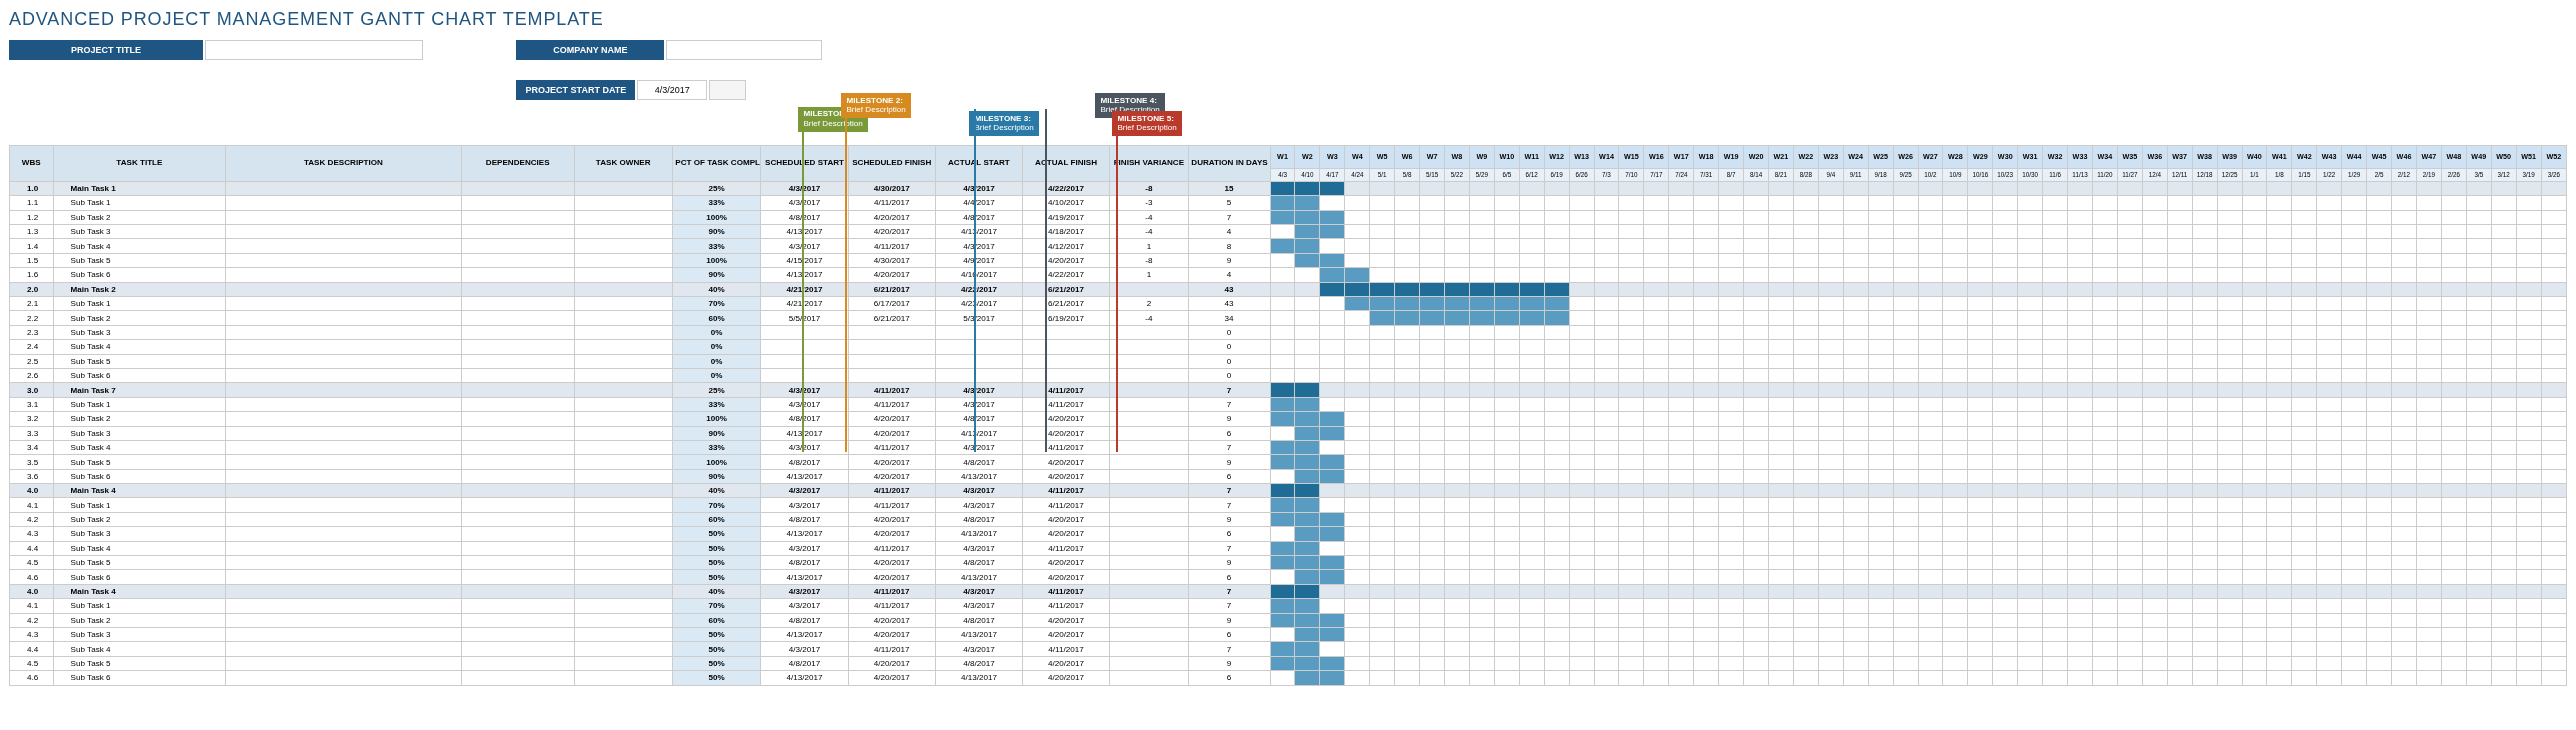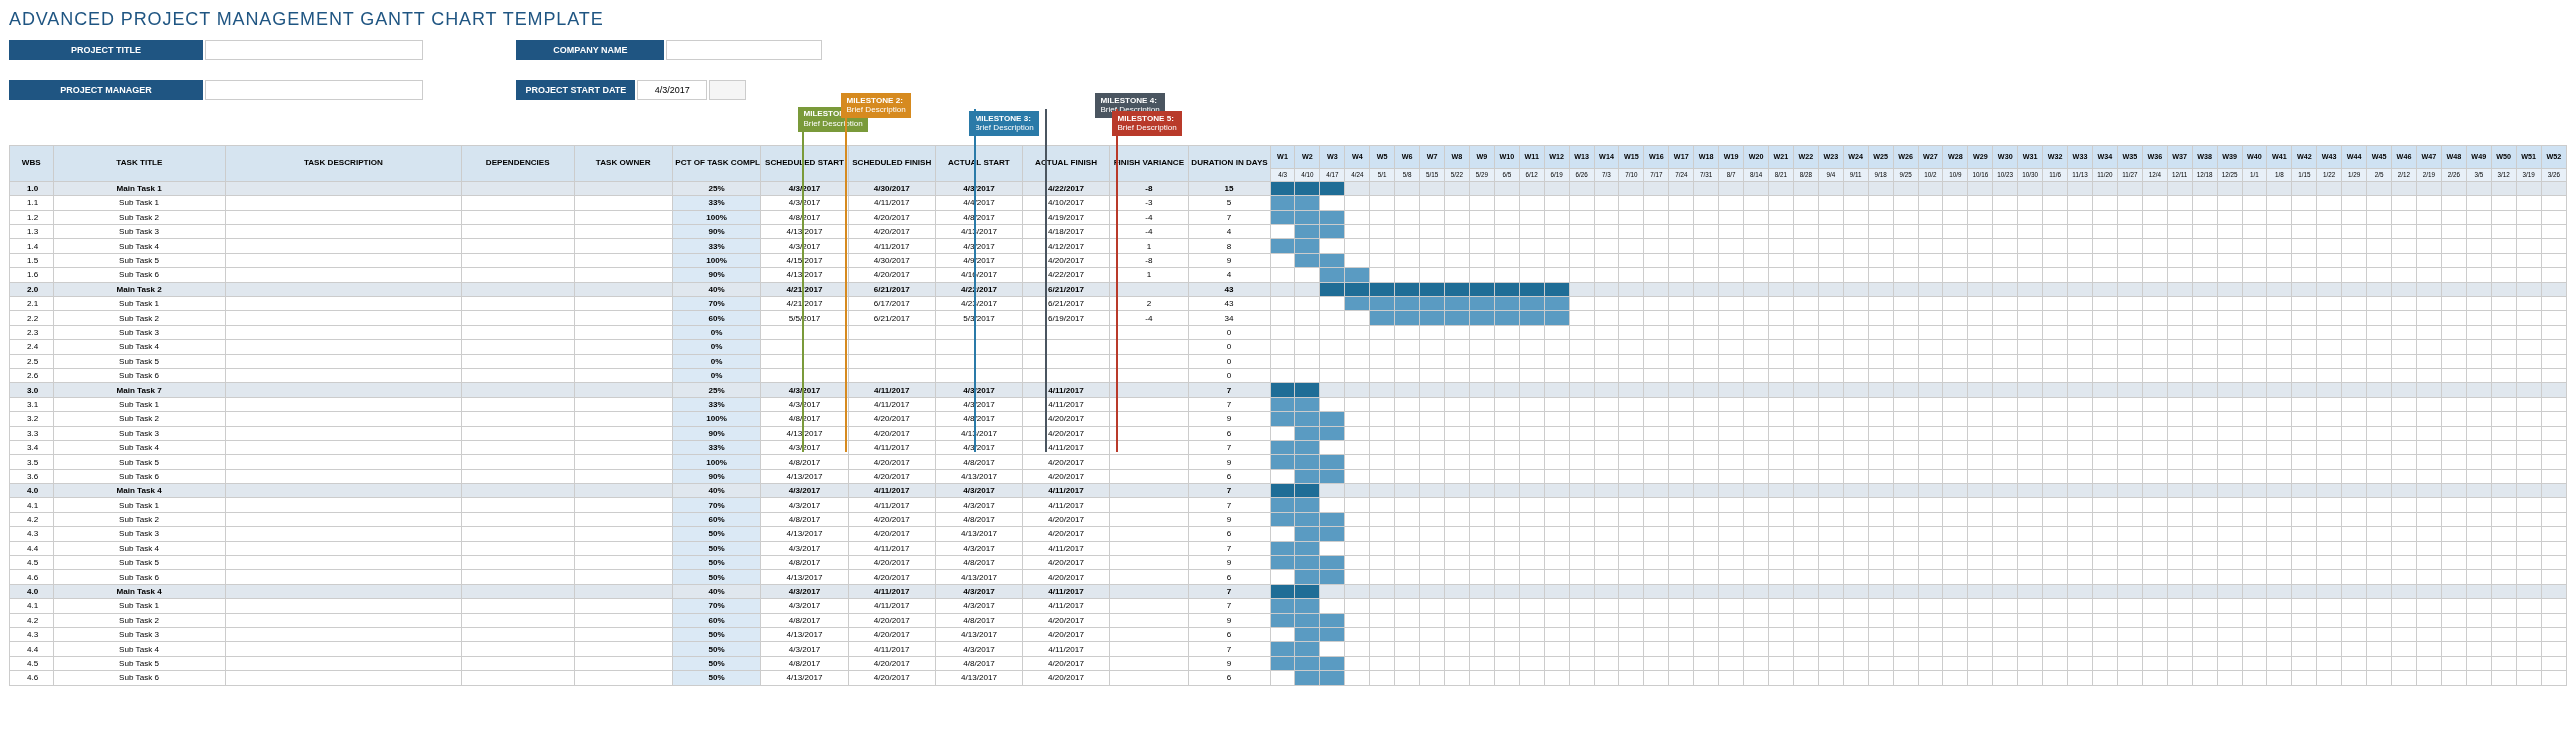--- a/index.html
+++ b/index.html
@@ -22,21 +22,21 @@
 .milestones{position:absolute;top:-50px;left:0;right:0;height:50px}
 .ms{position:absolute;font-size:8.1px;color:#fff;padding:2.7px 5.4px;min-width:68px;line-height:1.2}
 .ms .ms-t{font-weight:bold}
 .ms-line{position:absolute;width:1.8px;top:14.4px;bottom:-307px}
 table{border-collapse:collapse;width:100%;table-layout:fixed}
 th,td{border:0.9px solid #ccc;padding:0.9px 2.7px;font-size:8.1px;height:14.4px;overflow:hidden;white-space:nowrap}
 th{background:#d6e4f0;color:#000;font-weight:bold;text-align:center;height:23.5px;line-height:1.1}
 th.wk{background:#cfe2f3;font-size:7.2px;padding:0}
 th.date{background:#e8f0f8;font-size:6.3px;padding:0;height:12.6px;font-weight:normal}
 td{text-align:center}
-td.task{text-align:center;padding-left:2px}
+td.task{text-align:left;padding-left:17px}
 td.wbs{text-align:left;padding-left:17px}
 .main-row td{background:#e0e7ee;font-weight:bold}
 .pct{background:#dbe9f5;font-weight:bold}
 .bar-cell{padding:0;position:relative}
 .bar{background:#2a7aa8;height:100%;width:100%}
 .bar.v1{background:#1f6d96}
 .bar.v2{background:#5a9bc2}
 col.c-wbs{width:25px}
 col.c-task{width:99px}
 col.c-desc{width:135px}
@@ -50,24 +50,20 @@
 </style>
 </head>
 <body>
 
 <div class="title">ADVANCED PROJECT MANAGEMENT GANTT CHART TEMPLATE</div>
 
 <div class="hdr-wrap">
   <div class="hdr-group">
     <div class="hdr-row">
       <div class="hdr-label w1">PROJECT TITLE</div>
-      <div class="hdr-input i1"></div>
-    </div>
-    <div class="hdr-row">
-      <div class="hdr-label w1">PROJECT MANAGER</div>
       <div class="hdr-input i1"></div>
     </div>
   </div>
   <div class="spacer"></div>
   <div class="hdr-group">
     <div class="hdr-row">
       <div class="hdr-label w2">COMPANY NAME</div>
       <div class="hdr-input i2"></div>
     </div>
     <div class="hdr-row">

